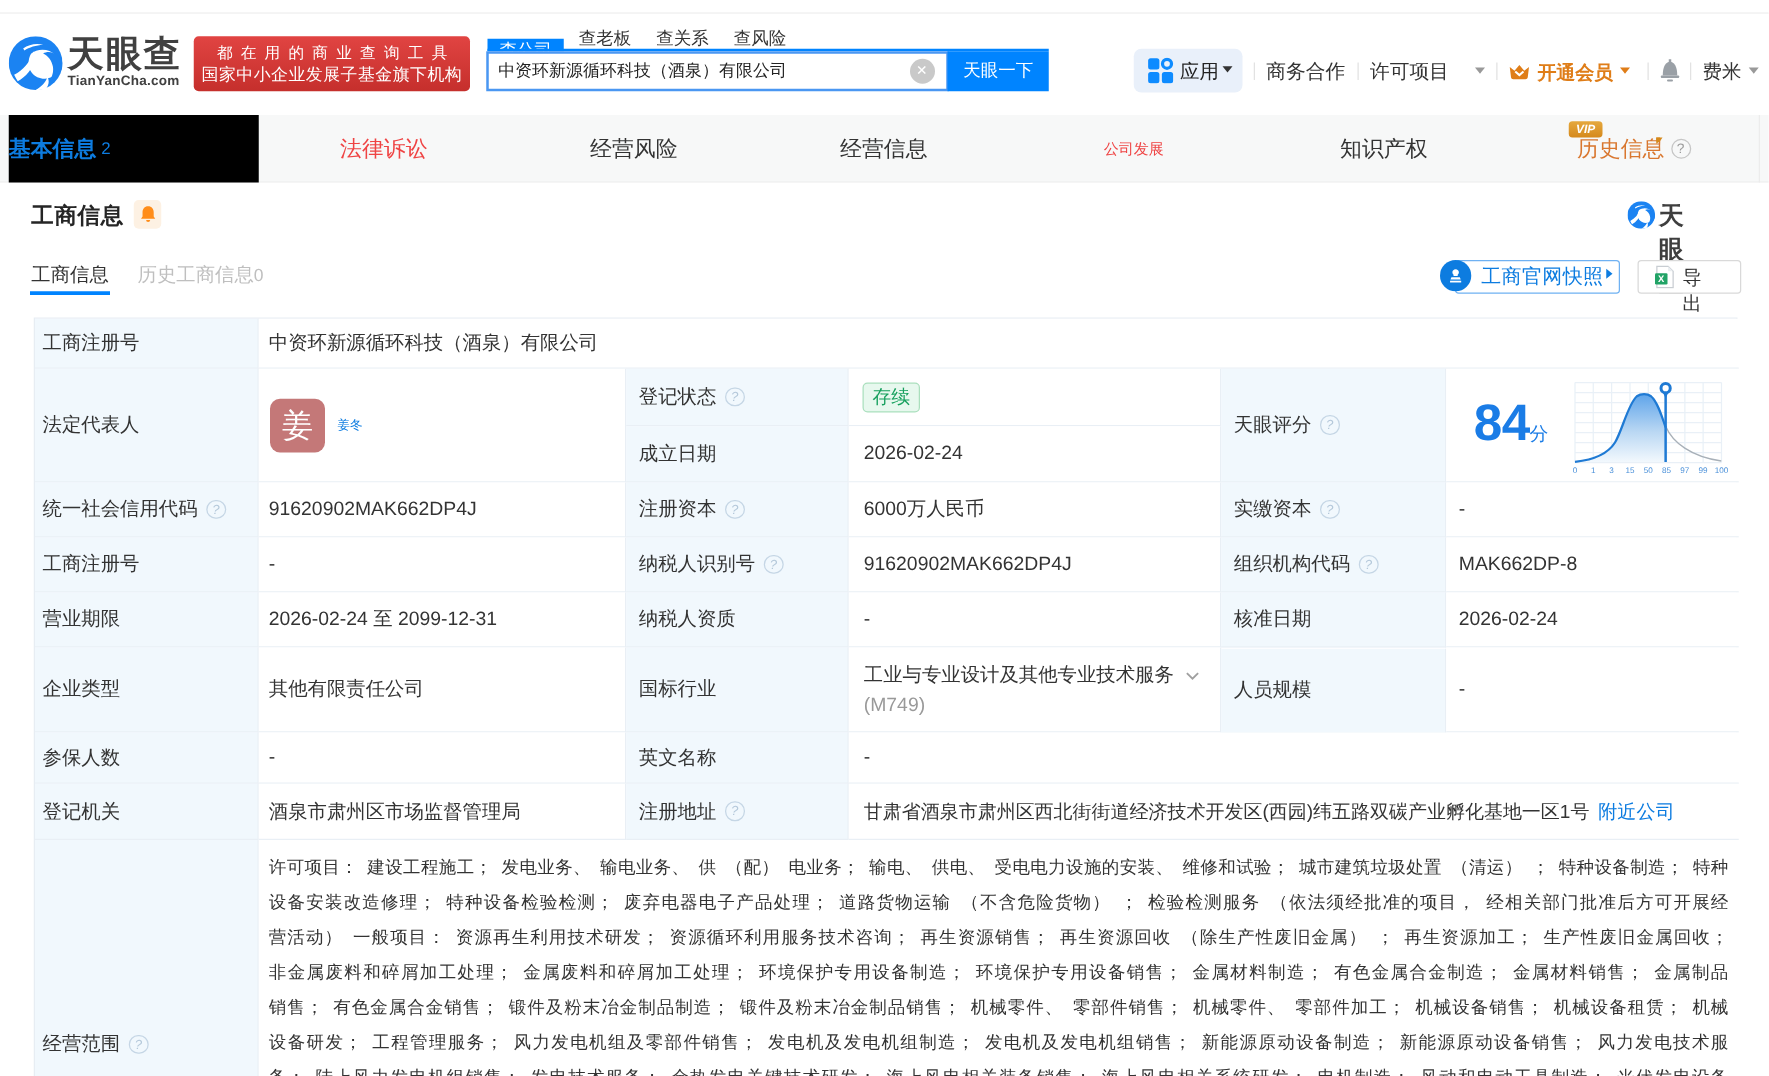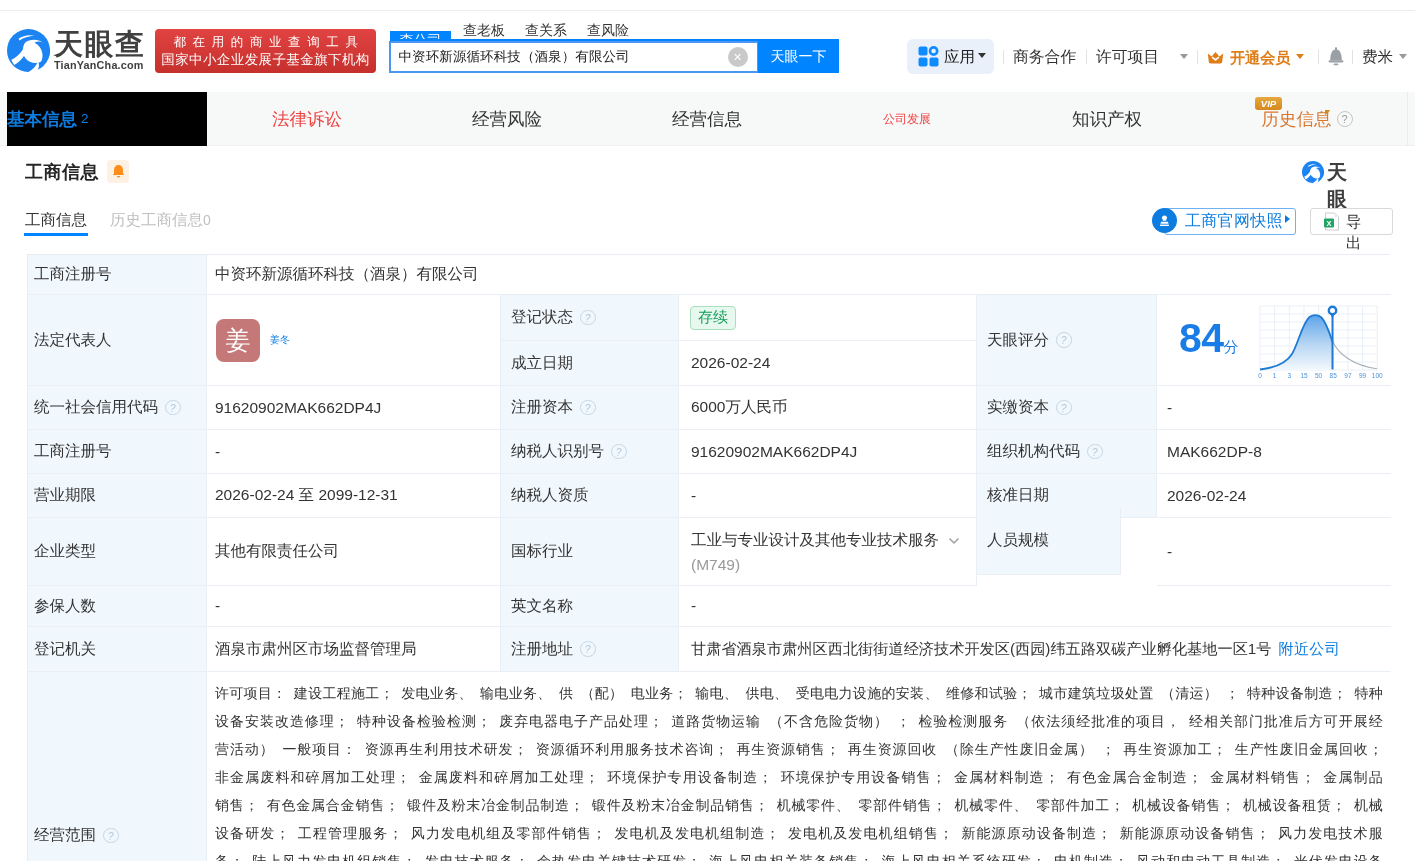--- a/index.html
+++ b/index.html
@@ -218,21 +218,21 @@
 
   <div class="lab" style="left:0;top:263px;width:179px;height:68px;padding-left:6px">企业类型</div>
   <div class="val" style="left:179px;top:263px;width:294px;height:68px;padding-left:8px">其他有限责任公司</div>
   <div class="lab" style="left:473px;top:263px;width:178px;height:68px">国标行业</div>
   <div class="val" style="left:651px;top:263px;width:298px;height:68px;display:block;padding-top:12px">
     <div style="font-size:15.5px;color:#333">工业与专业设计及其他专业技术服务<svg width="12" height="8" viewBox="0 0 12 8" style="margin-left:9px">
             <path d="M1.5 1.5 L6 6 L10.5 1.5" fill="none" stroke="#a0a0a0" stroke-width="1.5"></path>
           </svg></div>
     <div style="font-size:15.5px;color:#999;margin-top:5px">(M749)</div>
   </div>
-  <div class="lab" style="left:949px;top:252px;width:144px;height:68px">人员规模</div>
+  <div class="lab" style="left:949px;top:264px;width:180px;height:68px">人员规模</div>
   <div class="val" style="left:1129px;top:263px;width:234px;height:68px;border-right:none;padding-left:10px">-</div>
 
   <div class="lab" style="left:0;top:331px;width:179px;height:41px;padding-left:6px">参保人数</div>
   <div class="val" style="left:179px;top:331px;width:294px;height:41px;padding-left:8px">-</div>
   <div class="lab" style="left:473px;top:331px;width:178px;height:41px">英文名称</div>
   <div class="val" style="left:651px;top:331px;width:712px;height:41px;border-right:none">-</div>
 
   <div class="lab" style="left:0;top:372px;width:179px;height:45px;padding-left:6px">登记机关</div>
   <div class="val" style="left:179px;top:372px;width:294px;height:45px;padding-left:8px">酒泉市肃州区市场监督管理局</div>
   <div class="lab" style="left:473px;top:372px;width:178px;height:45px">注册地址<i class="q">?</i></div>

